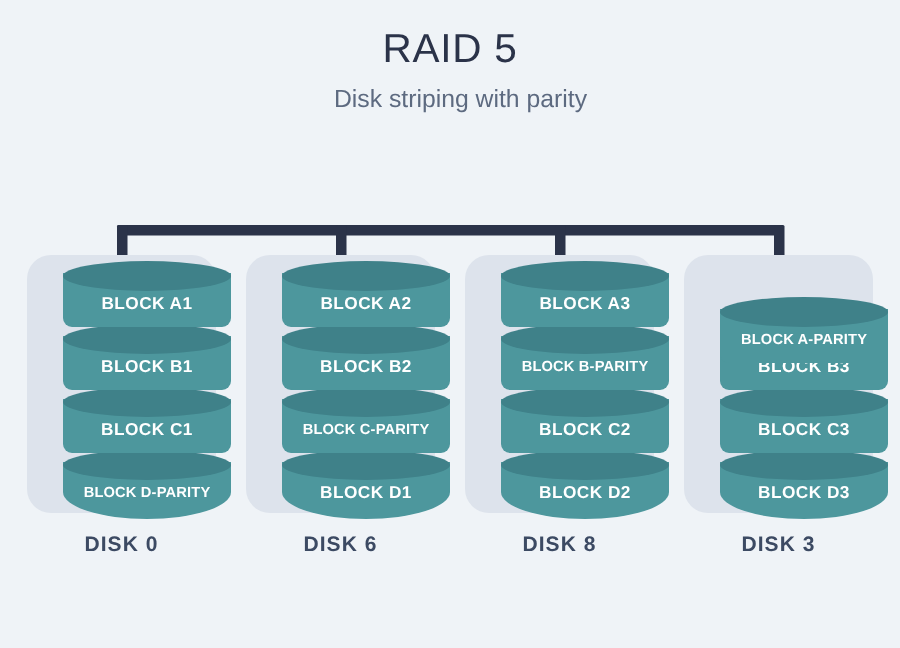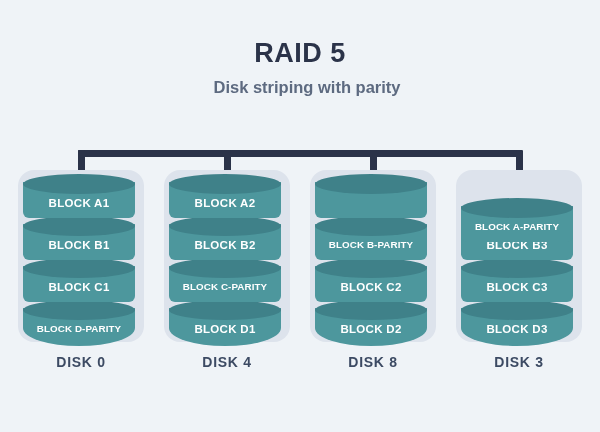--- a/index.html
+++ b/index.html
@@ -17,32 +17,32 @@
 
   
   #header {
     position: absolute;
     top: 0; left: 0;
     width: 600px;
     text-align: center;
   }
   #title {
     margin: 0;
-    padding-top: 38px;
+    padding-top: 17px;
     font-size: 27px;
-    font-weight: bold;
+    font-weight: normal;
     letter-spacing: 0.5px;
     color: #2b3349;
     line-height: 1.15;
   }
   #subtitle {
     margin: 0;
     padding-top: 9px;
     font-size: 16.5px;
-    font-weight: bold;
+    font-weight: normal;
     color: #5d6a80;
     line-height: 1.15;
     padding-left: 14px;
   }
 
   
   #bus {
     position: absolute;
     left: 78px;
     top: 150px;
@@ -84,21 +84,21 @@
     background: #dde3ec;
     border-radius: 16px;
   }
   .stack {
     position: relative;
     width: 140px;
     height: 176px;
   }
   .disk {
     position: absolute;
-    left: 12px;
+    left: 31px;
     width: 98px;
     height: 52px;
   }
   .disk .body {
     position: absolute;
     left: 0;
     top: 8px;
     width: 112px;
     height: 36px;
     background: #4d979d;
@@ -207,21 +207,21 @@
           <div class="body"></div>
           <div class="cap"></div>
           <div class="label">BLOCK B2</div>
         </div>
         <div class="disk" style="top: 6px; z-index: 10;">
           <div class="body"></div>
           <div class="cap"></div>
           <div class="label">BLOCK A2</div>
         </div>
       </div>
-      <div class="disk-name">DISK 4</div>
+      <div class="disk-name">DISK 6</div>
     </div>
     <div class="stack-wrap" style="left: 303px;">
       <div class="shell"></div>
       <div class="stack">
         <div class="disk last" style="top: 132px; z-index: 7;">
           <div class="body"></div>
           <div class="cap"></div>
           <div class="label">BLOCK D2</div>
         </div>
         <div class="disk" style="top: 90px; z-index: 8;">
@@ -230,20 +230,21 @@
           <div class="label">BLOCK C2</div>
         </div>
         <div class="disk" style="top: 48px; z-index: 9;">
           <div class="body"></div>
           <div class="cap"></div>
           <div class="label small">BLOCK B-PARITY</div>
         </div>
         <div class="disk" style="top: 6px; z-index: 10;">
           <div class="body"></div>
           <div class="cap"></div>
+          <div class="label">BLOCK A3</div>
         </div>
       </div>
       <div class="disk-name">DISK 8</div>
     </div>
     <div class="stack-wrap" style="left: 449px;">
       <div class="shell"></div>
       <div class="stack">
         <div class="disk last" style="top: 132px; z-index: 7;">
           <div class="body"></div>
           <div class="cap"></div>

